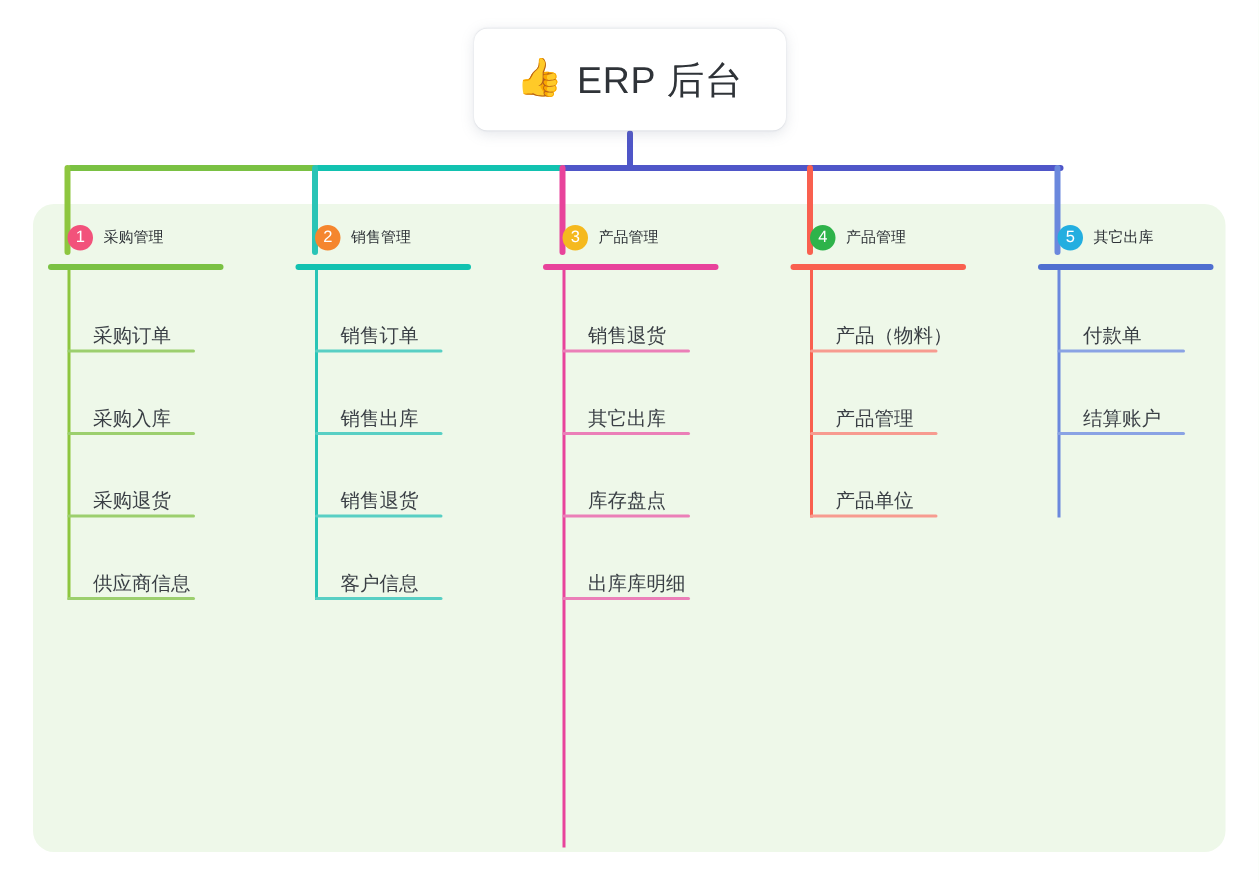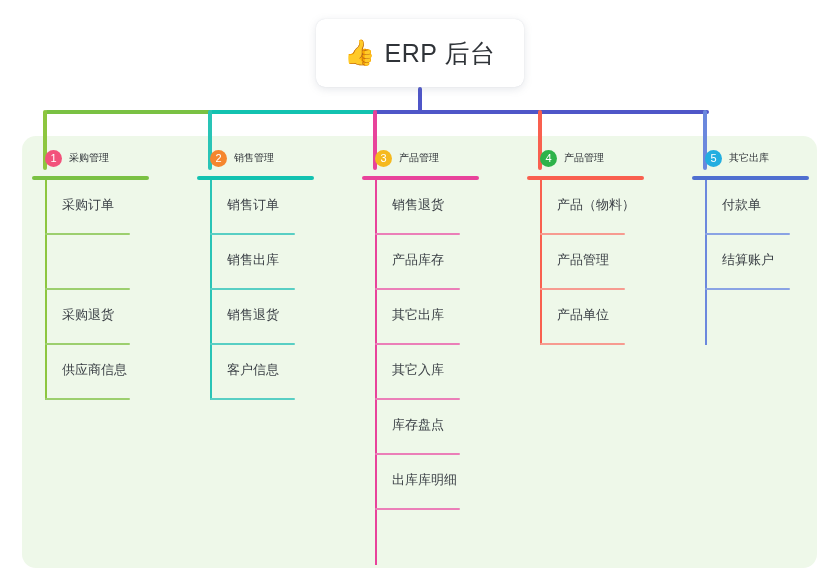--- a/index.html
+++ b/index.html
@@ -128,21 +128,21 @@
     box-sizing: border-box;
     padding-left: 17px;
     display: flex;
     flex-direction: column;
     justify-content: flex-end;
   }
   .leaf-label {
     font-size: 13px;
     color: #3a3f45;
     white-space: nowrap;
-    padding-bottom: 19px;
+    padding-bottom: 0;
   }
   .leaf-rule {
     height: 2px;
     width: 85px;
     margin-left: -17px;
     border-radius: 1px;
   }
 </style>
 </head>
 <body>
@@ -175,20 +175,21 @@
           <span class="col-title">采购管理</span>
         </div>
         <div class="head-rule" style="width: 117px; background: rgb(122, 193, 67);"></div>
         <div class="leaves">
           <div class="spine" style="background: rgb(141, 198, 63); height: 220px;"></div>
           <div class="leaf">
             <div class="leaf-label">采购订单</div>
             <div class="leaf-rule" style="background: rgb(156, 207, 110);"></div>
           </div>
           <div class="leaf">
+            <div class="leaf-label">采购入库</div>
             <div class="leaf-rule" style="background: rgb(156, 207, 110);"></div>
           </div>
           <div class="leaf">
             <div class="leaf-label">采购退货</div>
             <div class="leaf-rule" style="background: rgb(156, 207, 110);"></div>
           </div>
           <div class="leaf">
             <div class="leaf-label">供应商信息</div>
             <div class="leaf-rule" style="background: rgb(156, 207, 110);"></div>
           </div>
@@ -226,29 +227,21 @@
           <span class="col-title">产品管理</span>
         </div>
         <div class="head-rule" style="width: 117px; background: rgb(232, 67, 155);"></div>
         <div class="leaves">
           <div class="spine" style="background: rgb(232, 67, 155); height: 385px;"></div>
           <div class="leaf">
             <div class="leaf-label">销售退货</div>
             <div class="leaf-rule" style="background: rgb(235, 127, 184);"></div>
           </div>
           <div class="leaf">
-            <div class="leaf-label">产品库存</div>
-            <div class="leaf-rule" style="background: rgb(235, 127, 184);"></div>
-          </div>
-          <div class="leaf">
             <div class="leaf-label">其它出库</div>
-            <div class="leaf-rule" style="background: rgb(235, 127, 184);"></div>
-          </div>
-          <div class="leaf">
-            <div class="leaf-label">其它入库</div>
             <div class="leaf-rule" style="background: rgb(235, 127, 184);"></div>
           </div>
           <div class="leaf">
             <div class="leaf-label">库存盘点</div>
             <div class="leaf-rule" style="background: rgb(235, 127, 184);"></div>
           </div>
           <div class="leaf">
             <div class="leaf-label">出库库明细</div>
             <div class="leaf-rule" style="background: rgb(235, 127, 184);"></div>
           </div>

